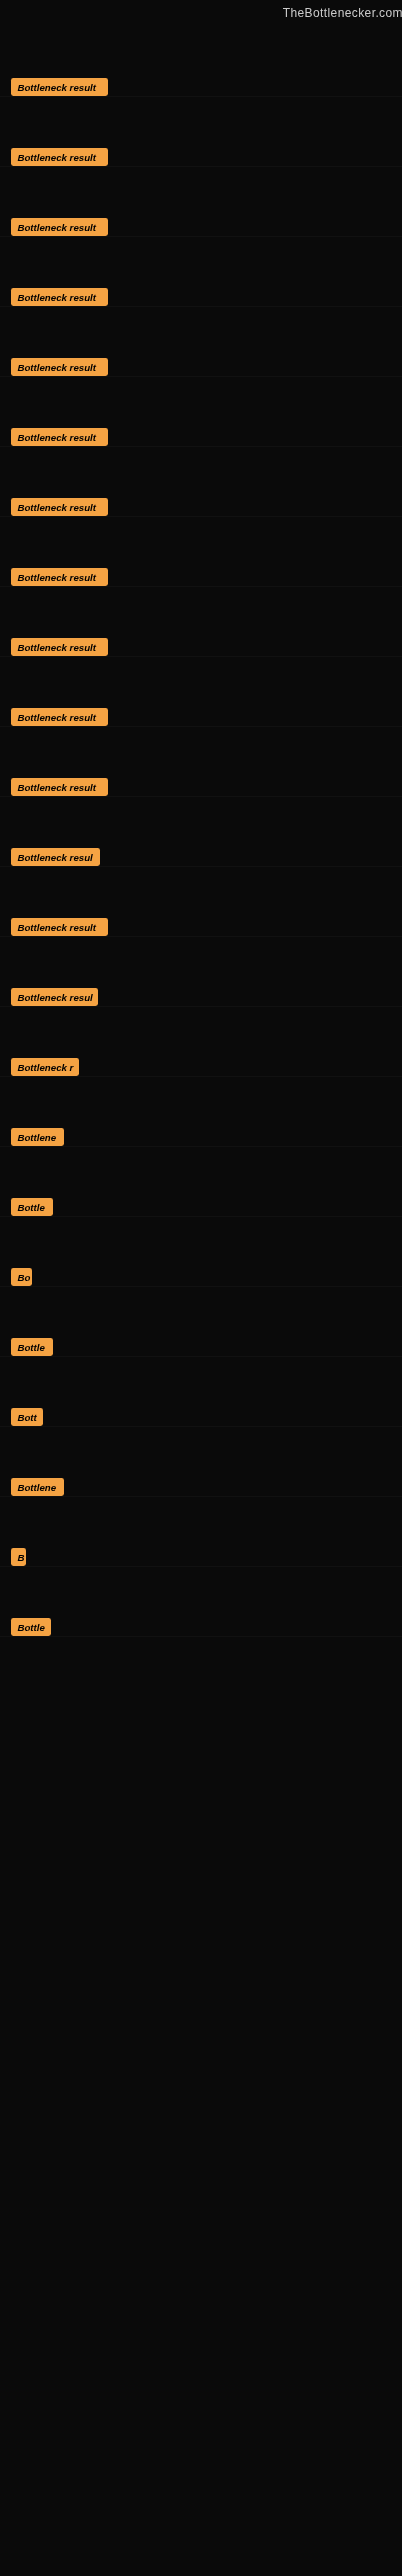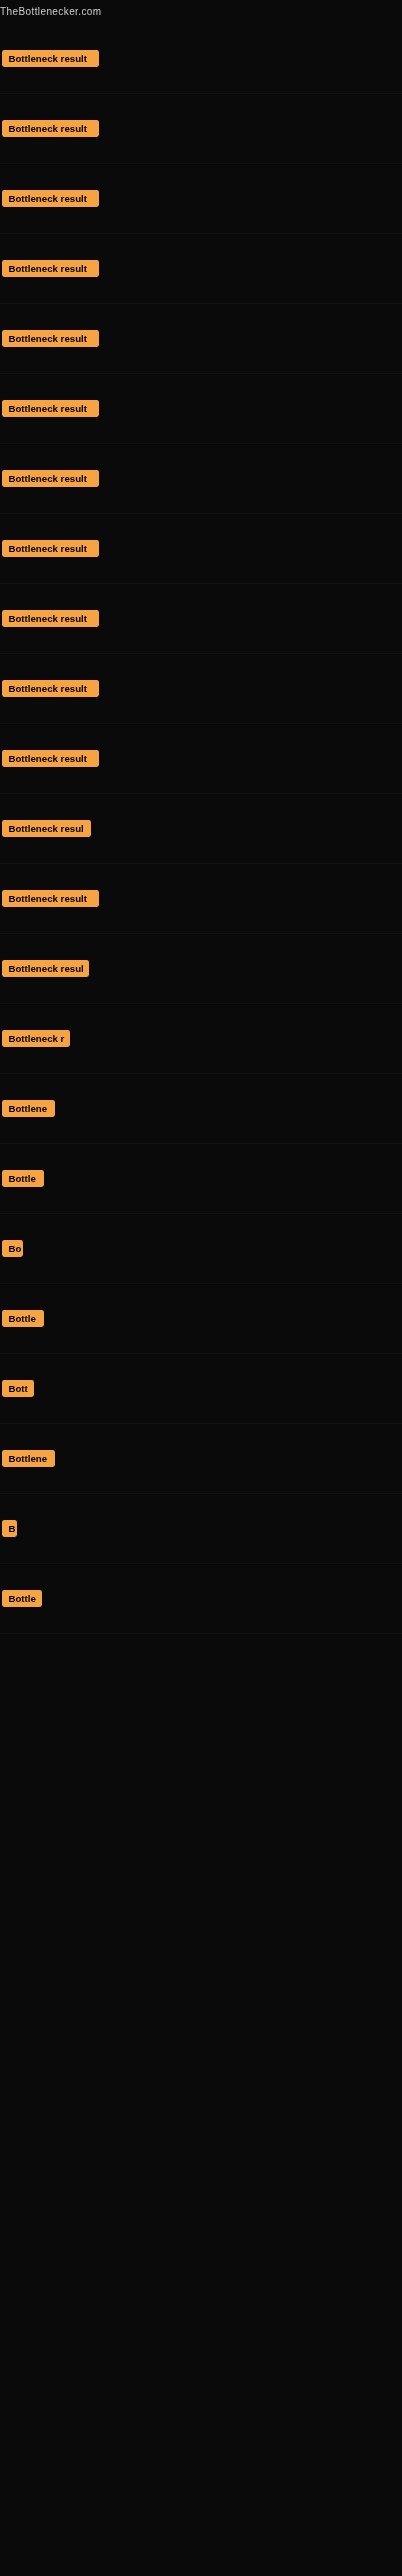--- a/index.html
+++ b/index.html
@@ -10,45 +10,46 @@
 
     body {
       width: 403px;
       min-height: 2576px;
       background-color: #0a0a0a;
       font-family: Arial, sans-serif;
       position: relative;
     }
 
     .site-title {
-      text-align: left;
+      text-align: right;
       color: #cccccc;
-      font-size: 10px;
+      font-size: 12px;
       padding: 6.4px 0;
       letter-spacing: 0.4px;
     }
 
     .bottleneck-badge {
       display: inline-block;
       background-color: #f5a343;
       color: #000000;
       font-size: 9.7px;
       font-weight: bold;
       padding: 3.2px 6.4px;
       border-radius: 2.4px;
       white-space: nowrap;
       overflow: hidden;
     }
 
     .row {
       height: 70px;
       display: flex;
-      align-items: center;
-      padding-left: 2px;
+      align-items: flex-end;
+      padding-left: 11px;
       border-bottom: 0.8px solid #111;
+      font-style: italic;
     }
   </style>
 </head>
 <body>
 
 <div class="site-title">
   <span>TheBottlenecker.com</span>
 </div>
 
 <div id="rows-container">

